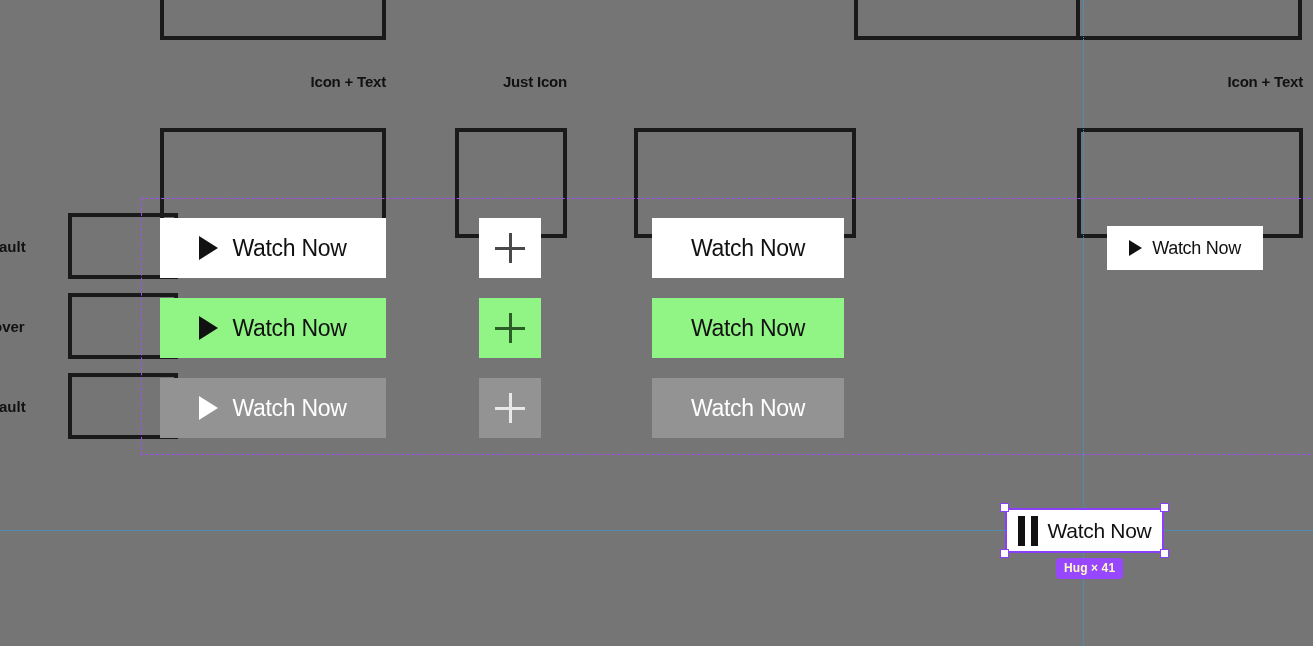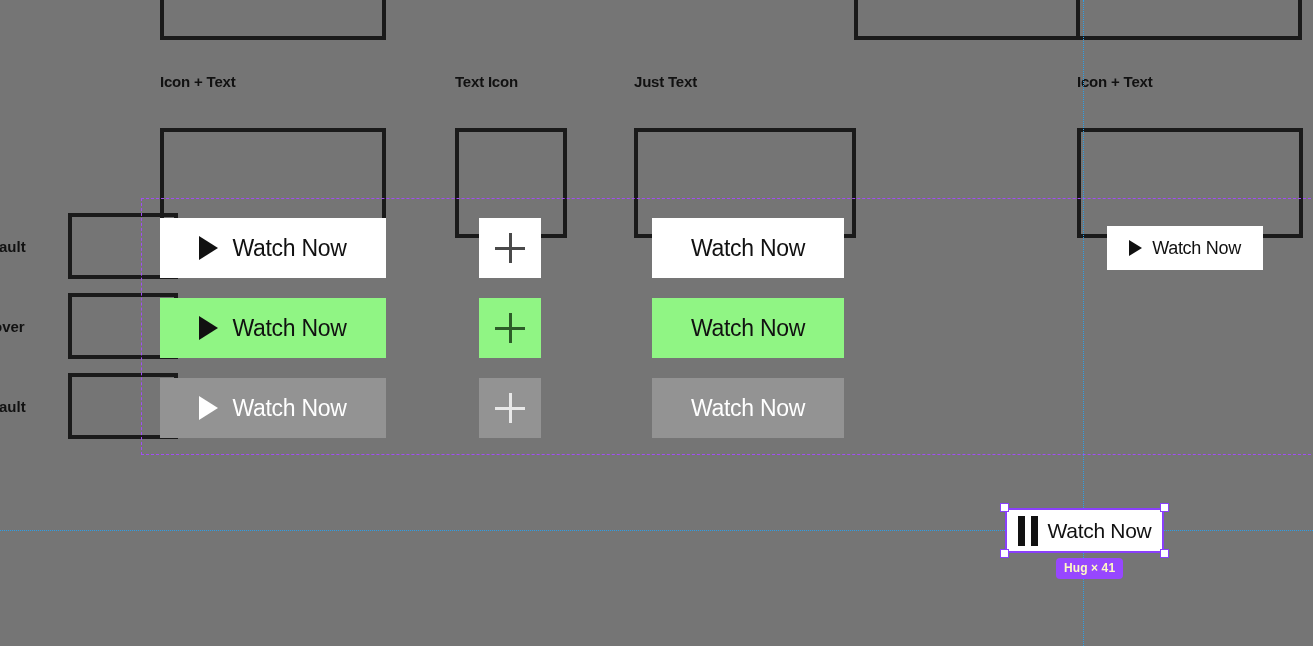--- a/index.html
+++ b/index.html
@@ -22,21 +22,21 @@
   }
 
   
   .col-label {
     position: absolute;
     font-size: 15px;
     font-weight: bold;
     color: #111111;
     letter-spacing: -0.2px;
     white-space: nowrap;
-    text-align: left;
+    text-align: right;
   }
   .row-label {
     position: absolute;
     font-size: 15px;
     font-weight: bold;
     color: #111111;
     white-space: nowrap;
   }
 
   
@@ -162,22 +162,21 @@
 </head>
 <body>
 
 <div id="canvas">
 
   <div class="frame-box" style="left:160px; top:-60px; width:226px; height:100px;"></div>
   <div class="frame-box" style="left:854px; top:-60px; width:226px; height:100px;"></div>
   <div class="frame-box" style="left:1076px; top:-60px; width:226px; height:100px;"></div>
 
   <div class="col-label" style="left:160px; top:73px; width:226px;">Icon + Text</div>
-  <div class="col-label" style="left:455px; top:73px; width:112px;">Text Icon</div>
-  <div class="col-label" style="left:634px; top:73px; width:222px;">Just Text</div>
+  <div class="col-label" style="left:455px; top:73px; width:112px;">Just Icon</div>
   <div class="col-label" style="left:1077px; top:73px; width:226px;">Icon + Text</div>
 
   <div class="frame-box" style="left:160px; top:128px; width:226px; height:110px;"></div>
   <div class="frame-box" style="left:455px; top:128px; width:112px; height:110px;"></div>
   <div class="frame-box" style="left:634px; top:128px; width:222px; height:110px;"></div>
   <div class="frame-box" style="left:1077px; top:128px; width:226px; height:110px;"></div>
 
   <div class="row-label" style="left:-6px; top:238px;">fault</div>
   <div class="row-label" style="left:-7px; top:318px;">over</div>
   <div class="row-label" style="left:-6px; top:398px;">fault</div>

